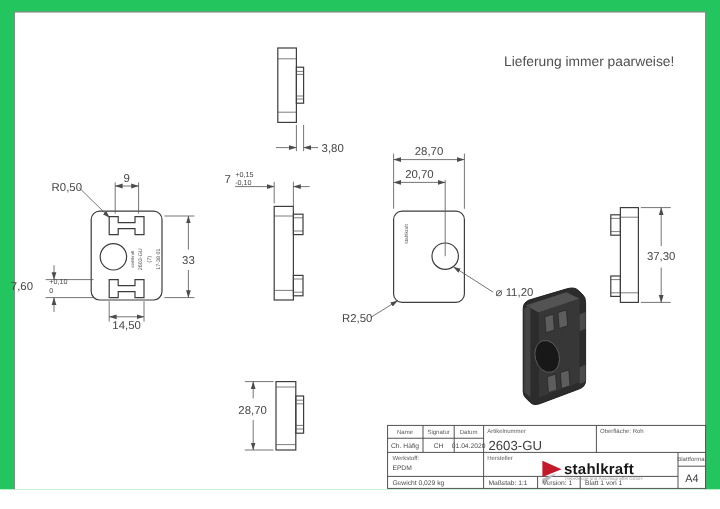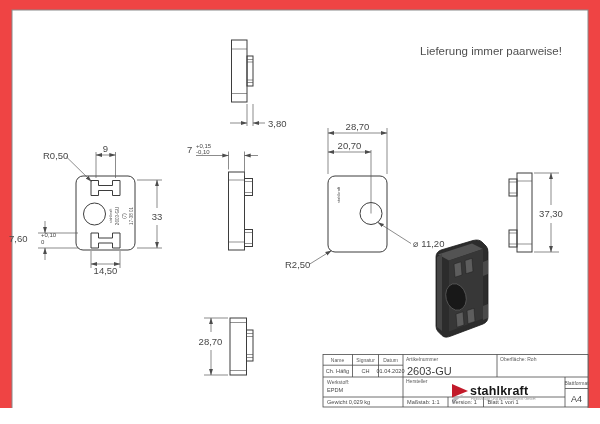--- a/index.html
+++ b/index.html
@@ -1,16 +1,16 @@
 <!DOCTYPE html>
 <html><head>
 <meta charset="utf-8">
 <style>
   html,body{margin:0;padding:0;background:#ffffff;}
-  .page{position:relative;width:600px;height:408px;background:#ef4444;overflow:hidden;}
+  .page{position:relative;width:600px;height:408px;background:#22c55e;overflow:hidden;}
   svg text{font-family:"Liberation Sans","DejaVu Sans",sans-serif;fill:#474747;}
   .dim{font-size:9.5px;}
   .tol{font-size:6px;}
   .marking{fill:#555;}
   .tb-label{font-size:5px;fill:#5a5a5a;}
   .tb-val{font-size:5.6px;fill:#4a4a4a;}
   .tb-art{font-size:11px;fill:#3c3c3c;}
   .tb-a4{font-size:9px;fill:#3c3c3c;}
   .brand{font-size:12.5px;font-weight:bold;fill:#161616;letter-spacing:.2px;}
   .tagline{font-size:3.8px;fill:#9a9a9a;}

